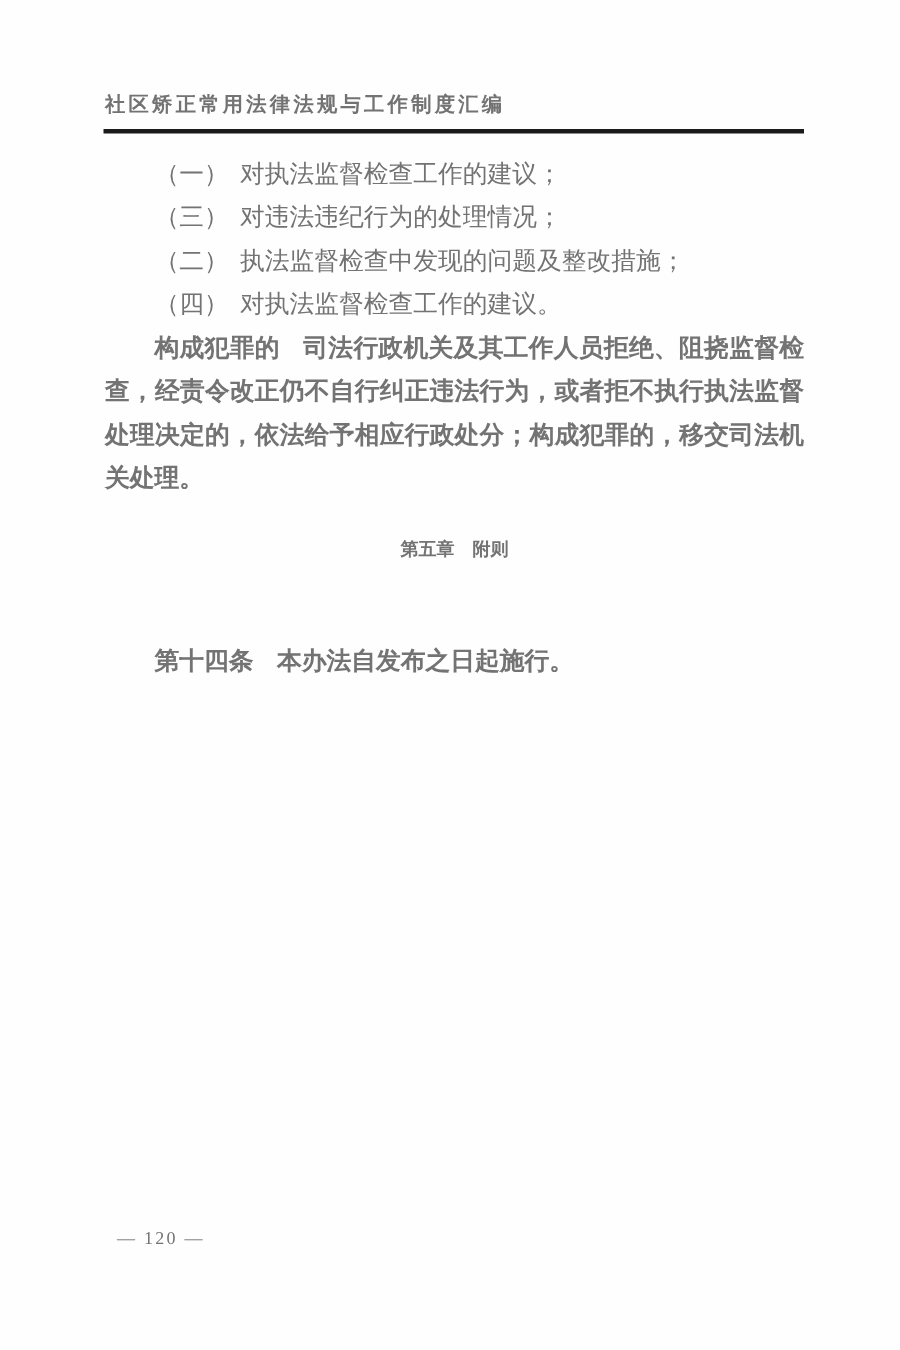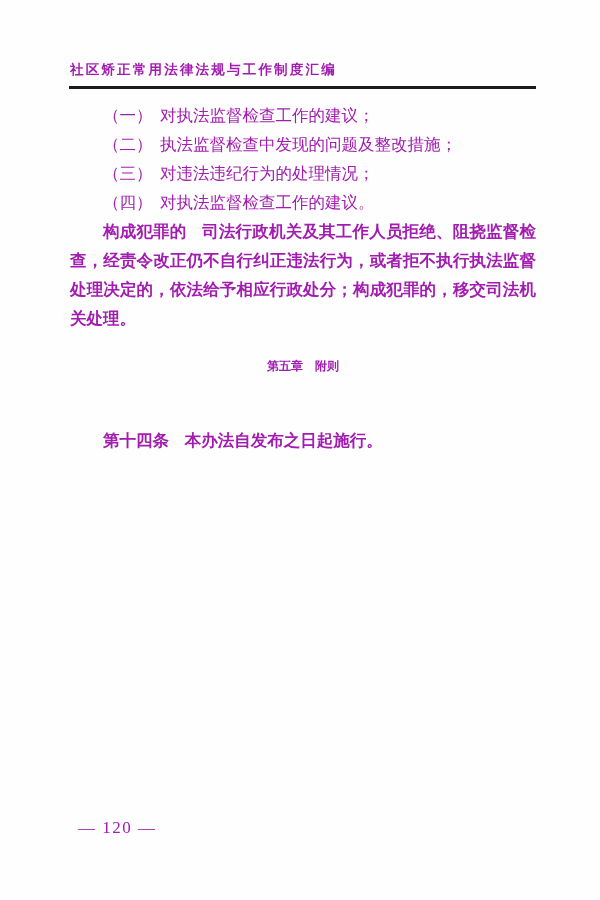--- a/index.html
+++ b/index.html
@@ -6,21 +6,21 @@
     margin: 0;
     padding: 0;
     background: #e8e8e8;
   }
   .page {
     position: relative;
     width: 600px;
     height: 900px;
     margin: 0 auto;
     background: #fefefe;
-    color: #a21caf;
+    color: #737373;
     font-family: "Liberation Serif", "DejaVu Serif", serif;
     overflow: hidden;
   }
   .running-header {
     position: absolute;
     left: 70px;
     top: 61px;
     font-size: 13.5px;
     font-weight: bold;
     letter-spacing: 2.2px;
@@ -67,44 +67,44 @@
   .chapter-heading .chapter-title {
     margin-left: 1em;
   }
   .closing {
     margin-top: 45px;
   }
   .page-number {
     position: absolute;
     left: 78px;
     top: 818px;
-    font-size: 17px;
+    font-size: 12px;
     letter-spacing: 1.5px;
     white-space: nowrap;
   }
 </style>
 </head>
 <body>
 
 <div class="page">
 
   <div class="running-header">社区矫正常用法律法规与工作制度汇编</div>
 
   <div class="header-rule"></div>
 
   <div class="body-text">
 
     <p class="para list-item">
       <span>（一）</span><span class="li-text">对执法监督检查工作的建议；</span>
     </p>
     <p class="para list-item">
-      <span>（二）</span><span class="li-text">执法监督检查中发现的问题及整改措施；</span>
+      <span>（三）</span><span class="li-text">对违法违纪行为的处理情况；</span>
     </p>
     <p class="para list-item">
-      <span>（三）</span><span class="li-text">对违法违纪行为的处理情况；</span>
+      <span>（二）</span><span class="li-text">执法监督检查中发现的问题及整改措施；</span>
     </p>
     <p class="para list-item">
       <span>（四）</span><span class="li-text">对执法监督检查工作的建议。</span>
     </p>
 
     <p class="para article">
       <span class="art-no">构成犯罪的</span><span class="art-text">司法行政机关及其工作人员拒绝、阻挠监督检查，经责令改正仍不自行纠正违法行为，或者拒不执行执法监督处理决定的，依法给予相应行政处分；构成犯罪的，移交司法机关处理。</span>
     </p>
 
 

